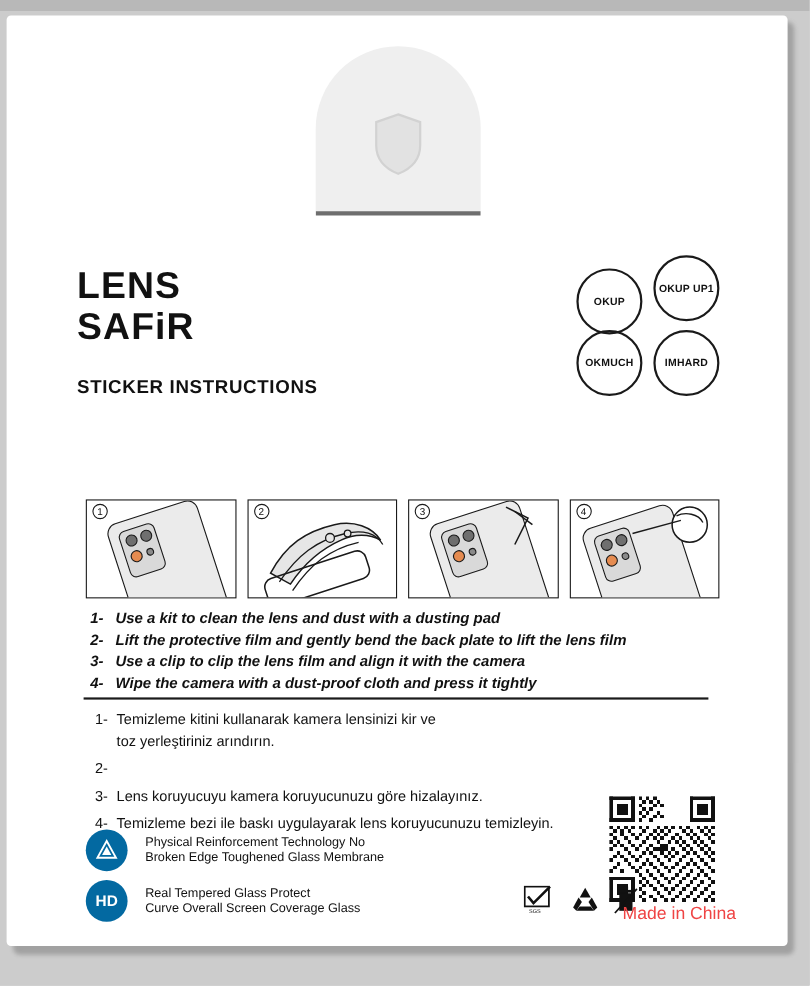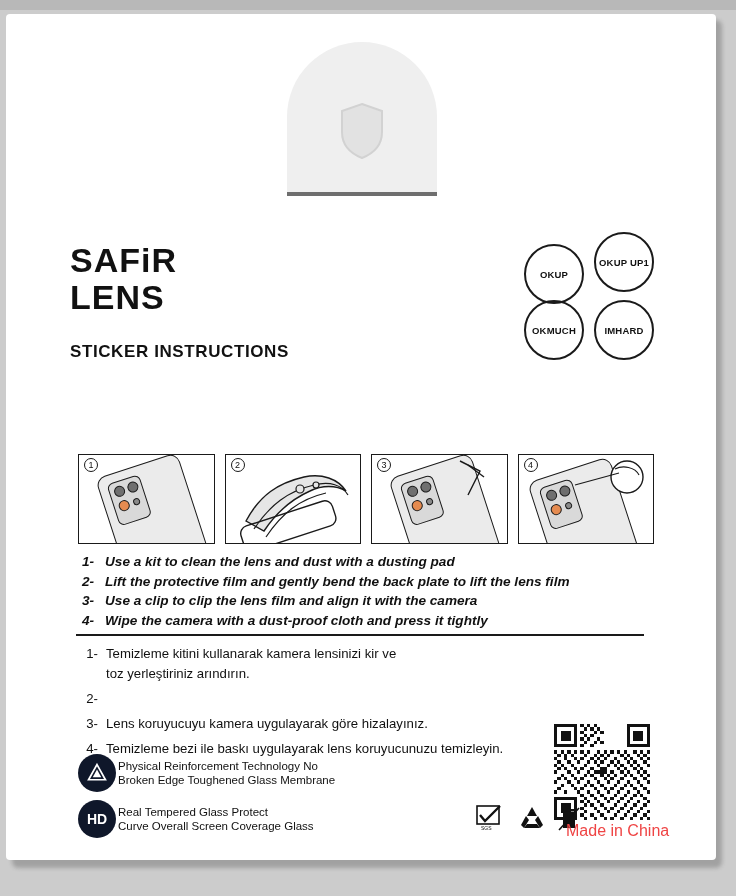--- a/index.html
+++ b/index.html
@@ -179,27 +179,27 @@
     font-size: 13.2px;
     color: #111;
     line-height: 20px;
   }
   .tr-list .row { display: flex; gap: 8px; margin-bottom: 5px; }
   .tr-list .n { width: 20px; flex: 0 0 20px; text-align: right; }
 
   
   .feature {
     position: absolute;
-    display: flex; align-items: center; gap: 2px;
+    display: flex; align-items: center; gap: 16px;
   }
   .feature.f1 { left: 72px; top: 740px; }
   .feature.f2 { left: 72px; top: 786px; }
   .circ-icon {
     width: 38px; height: 38px; border-radius: 50%;
-    background: #0f172a; color: #fff;
+    background: #0369a1; color: #fff;
     display: flex; align-items: center; justify-content: center;
     font-size: 14px; font-weight: bold;
     flex: 0 0 38px;
   }
   .feature-text {
     font-size: 11.5px; color: #111; line-height: 14px;
   }
   .feature-text div { white-space: nowrap; }
 
   
@@ -236,22 +236,22 @@
     <div class="hangtab">
       <div class="hangtab-dark"></div>
       <svg class="shield" viewBox="0 0 46 58">
         <path d="M23 2 L43 9 L43 30 C43 44 33 52 23 56 C13 52 3 44 3 30 L3 9 Z" fill="#e2e2e2" stroke="#d2d2d2" stroke-width="2"></path>
       </svg>
     </div>
 
     <div class="card-top"></div>
 
     <div class="brand">
+      <div>LENS</div>
       <div>SAFiR</div>
-      <div>LENS</div>
     </div>
 
     <div class="subtitle">STICKER INSTRUCTIONS</div>
 
     <div class="badges">
       <div class="badge b1">OKUP</div>
       <div class="badge b2">OKUP UP1</div>
       <div class="badge b4">IMHARD</div>
       <div class="badge b3">OKMUCH</div>
     </div>
@@ -344,21 +344,21 @@
         <span>
           <span>Temizleme kitini kullanarak kamera lensinizi kir ve</span><br>
           <span>toz yerleştiriniz arındırın.</span>
         </span>
       </div>
       <div class="row">
         <span class="n">2-</span>
       </div>
       <div class="row">
         <span class="n">3-</span>
-        <span>Lens koruyucuyu kamera uygulayarak göre hizalayınız.</span>
+        <span>Lens koruyucuyu kamera koruyucunuzu göre hizalayınız.</span>
       </div>
       <div class="row">
         <span class="n">4-</span>
         <span>Temizleme bezi ile baskı uygulayarak lens koruyucunuzu temizleyin.</span>
       </div>
     </div>
 
     <div class="feature f1">
       <div class="circ-icon">
         <svg viewBox="0 0 26 26" width="22" height="22">

